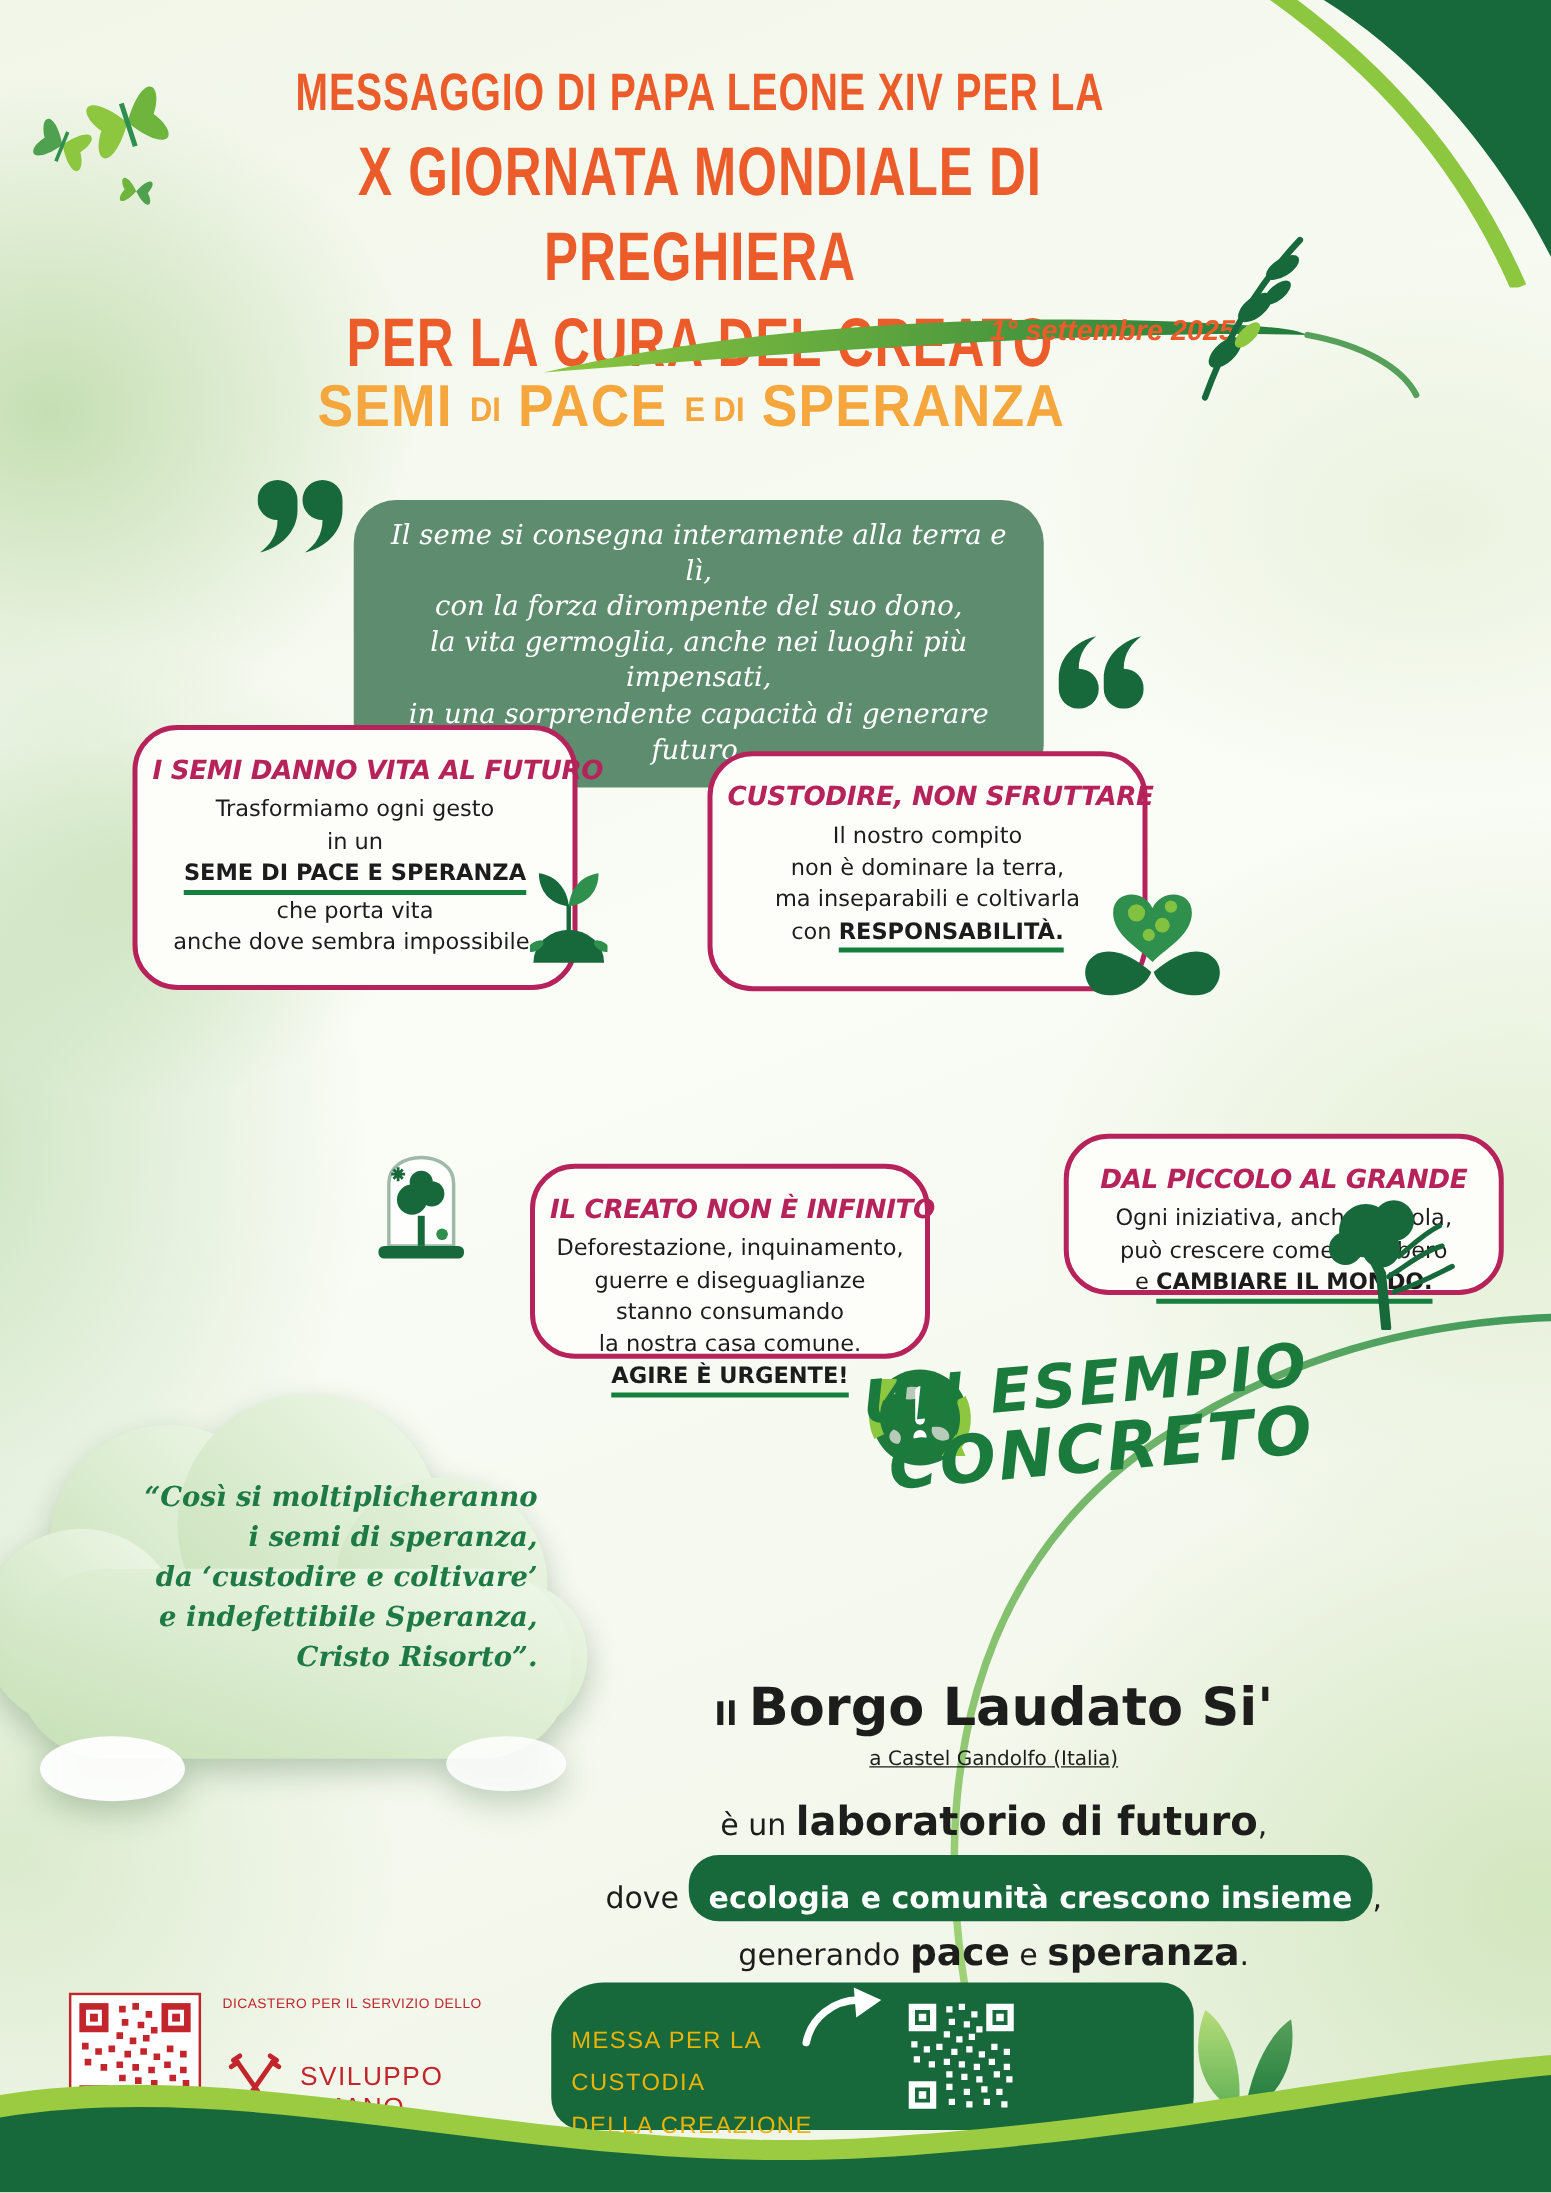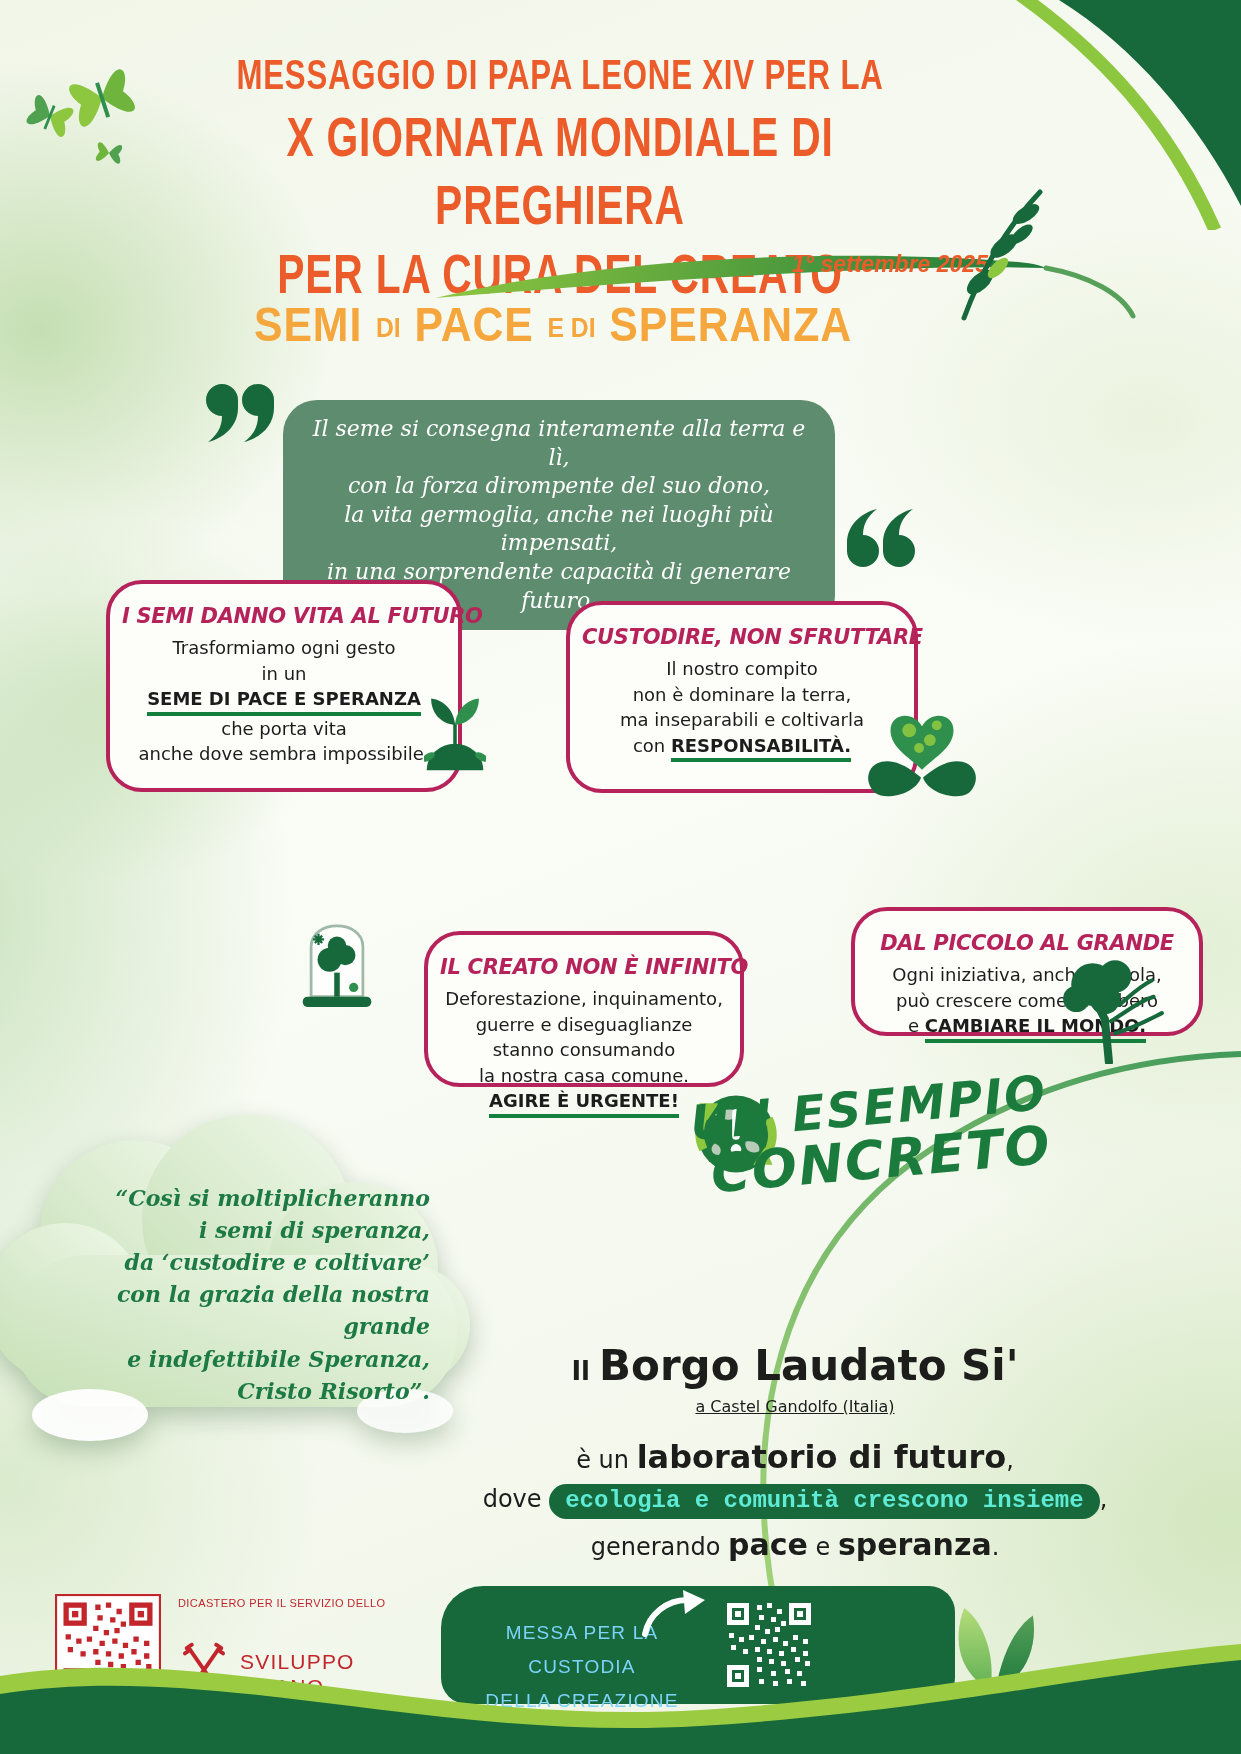--- a/index.html
+++ b/index.html
@@ -49,31 +49,31 @@
   .es2{font-size:53px;line-height:1.05;}
   
   .borgo{position:absolute;left:470px;top:1343px;width:650px;text-align:center;
     font-family:"DejaVu Sans",sans-serif;color:#1d1d1b;}
   .bl1{font-size:26px;font-weight:bold;line-height:1.1;margin-bottom:8px;}
   .bl1 .big{font-size:42px;}
   .bl2{font-size:16px;margin-bottom:22px;text-decoration:underline;}
   .bl3{font-size:24px;margin-bottom:8px;}
   .bl3 .big{font-size:32px;font-weight:bold;}
   .bl4{font-size:24px;margin-bottom:8px;}
-  .pill{display:inline-block;background:#17693B;color:#5eead4;font-weight:bold;font-size:24px;
-    padding:3px 16px 5px;border-radius:24px;font-family:Liberation Mono, monospace;}
+  .pill{display:inline-block;background:#17693B;color:#ffffff;font-weight:bold;font-size:24px;
+    padding:20px 16px 5px;border-radius:24px;}
   .bl5{font-size:24px;}
   .bl5 .big{font-size:30px;font-weight:bold;}
   
   .dic-small{font-size:11px;letter-spacing:.4px;color:#C2262C;margin-bottom:5px;}
   .dic-row{display:flex;align-items:center;gap:10px;}
   .dic-big{font-size:21px;letter-spacing:1.2px;color:#C2262C;line-height:1.18;margin-top:36px;}
   .messa-box{position:absolute;left:441px;top:1586px;width:514px;height:118px;background:#17693B;
     border-radius:42px 26px 26px 26px;}
-  .messa-text{position:absolute;left:16px;top:30px;width:250px;text-align:center;color:#7dd3fc;
+  .messa-text{position:absolute;left:16px;top:30px;width:250px;text-align:left;color:#eab308;
     font-size:19px;letter-spacing:1.2px;line-height:1.8;font-family:"Liberation Sans",sans-serif;}
 </style>
 </head>
 <body>
 
 <div class="page">
 
   <svg class="abs" style="left:981px;top:0;" width="260" height="230" viewBox="0 0 260 230">
     <path d="M35,-8 C120,52 188,125 234,230" stroke="#8DC63F" stroke-width="13" fill="none"></path>
     <path d="M260,0 L78,0 C152,46 216,120 260,206 Z" fill="#17693B"></path>
@@ -247,21 +247,20 @@
       <circle cx="425" cy="210" r="60"></circle>
       <rect x="28" y="140" width="444" height="152" rx="72"></rect>
     </g>
     <ellipse cx="105" cy="300" rx="58" ry="26" fill="#ffffff" opacity=".95"></ellipse>
     <ellipse cx="420" cy="296" rx="48" ry="22" fill="#ffffff" opacity=".85"></ellipse>
   </svg>
   <div class="cloud-text">
     <div>“Così si moltiplicheranno</div>
     <div>i semi di speranza,</div>
     <div>da ‘custodire e coltivare’</div>
-    <div>con la grazia della nostra grande</div>
     <div>e indefettibile Speranza,</div>
     <div>Cristo Risorto”.</div>
   </div>
 
   <svg class="abs" style="left:700px;top:1030px;" width="541" height="600" viewBox="0 0 541 600">
     <defs>
         <linearGradient id="arcg" x1="0" y1="1" x2="1" y2="0">
       <stop offset="0" stop-color="#9CD06B"></stop>
           <stop offset="1" stop-color="#2F8F4C"></stop>
     </linearGradient>

